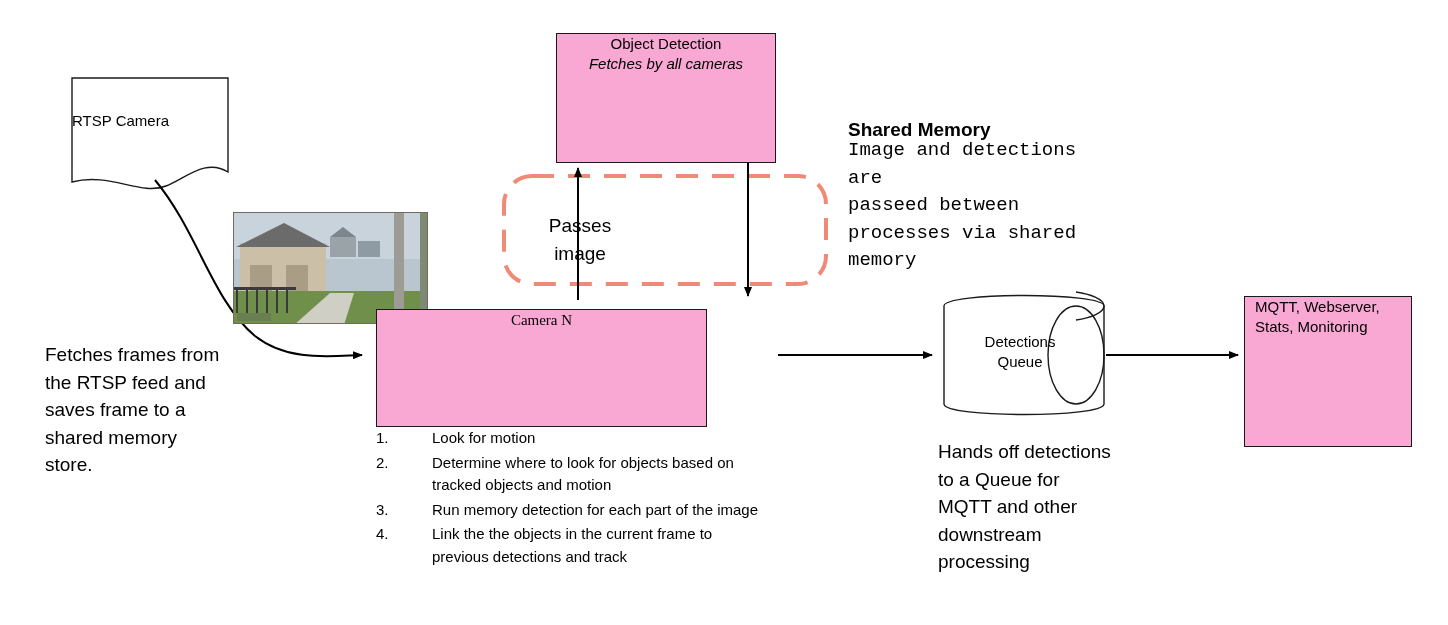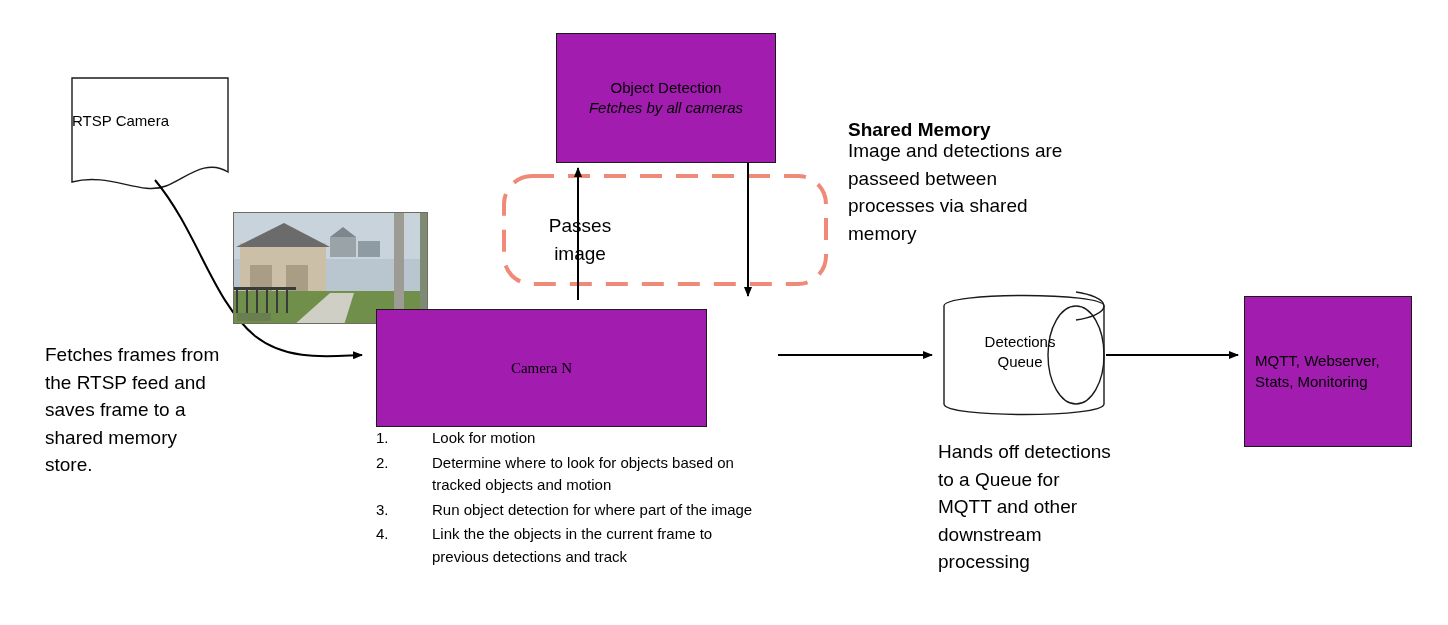--- a/index.html
+++ b/index.html
@@ -22,26 +22,26 @@
     position: absolute;
     left: 0;
     top: 0;
     width: 1448px;
     height: 625px;
     pointer-events: none;
   }
   .box {
     position: absolute;
     box-sizing: border-box;
-    background: #a21caf;
+    background: #f9a8d4;
     border: 1px solid #1a1a1a;
     display: flex;
     flex-direction: column;
     align-items: center;
-    justify-content: center;
+    justify-content: flex-start;
     text-align: center;
     font-size: 15px;
     line-height: 1.35;
   }
   .doc-shape {
     position: absolute;
     box-sizing: border-box;
     display: flex;
     align-items: flex-start;
     text-align: center;
@@ -172,21 +172,21 @@
   </div>
 
   <div class="box" style="left:376px; top:309px; width:331px; height:118px;font-family:Liberation Serif, serif;">
     <span>Camera N</span>
   </div>
 
   <div class="label center" style="left:528px; top:212px; width:104px;">Passes
 image</div>
 
   <div class="label bold" style="left:848px; top:116px; width:230px;">Shared Memory</div>
-  <div class="label" style="left:848px; top:137px; width:236px;">Image and detections are
+  <div class="label" style="left:848px; top:137px; width:236px;font-family:Liberation Mono, monospace;">Image and detections are
 passeed between
 processes via shared
 memory</div>
 
   <div class="label" style="left:45px; top:341px; width:190px;">Fetches frames from
 the RTSP feed and
 saves frame to a
 shared memory
 store.</div>
 
@@ -212,21 +212,21 @@
     <div class="steps-row">
       <div class="steps-num">1.</div>
       <div class="steps-text">Look for motion</div>
     </div>
     <div class="steps-row">
       <div class="steps-num">2.</div>
       <div class="steps-text">Determine where to look for objects based on tracked objects and motion</div>
     </div>
     <div class="steps-row">
       <div class="steps-num">3.</div>
-      <div class="steps-text">Run object detection for where part of the image</div>
+      <div class="steps-text">Run memory detection for each part of the image</div>
     </div>
     <div class="steps-row">
       <div class="steps-num">4.</div>
       <div class="steps-text">Link the the objects in the current frame to previous detections and track</div>
     </div>
   </div>
 
 </div>
 
 </body></html>

